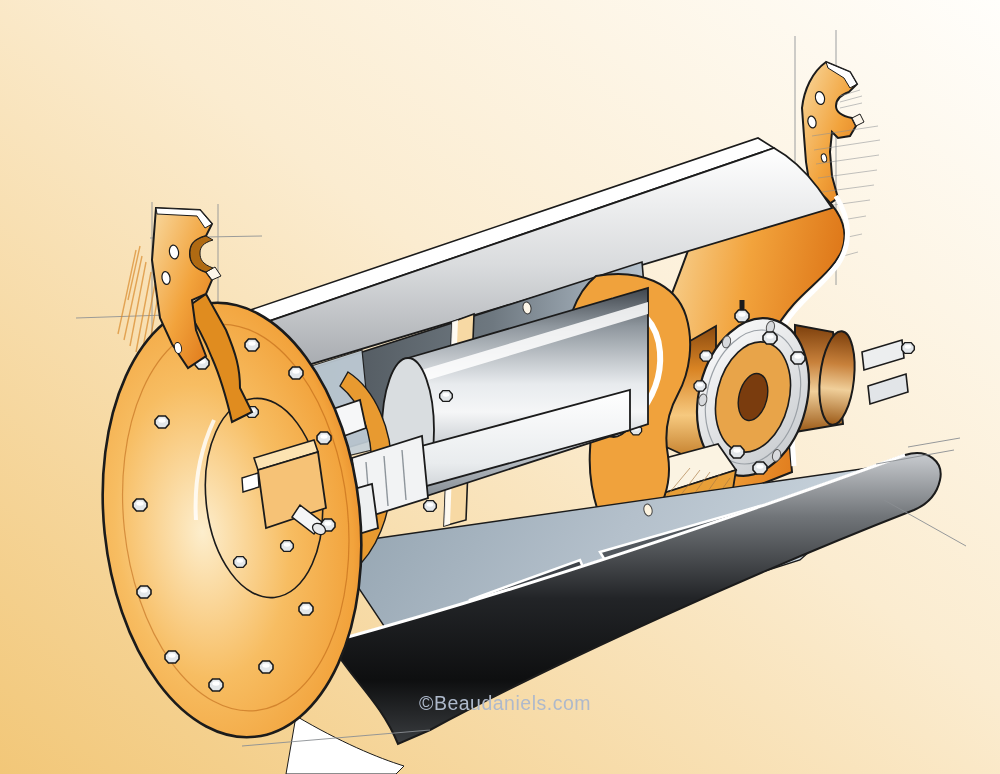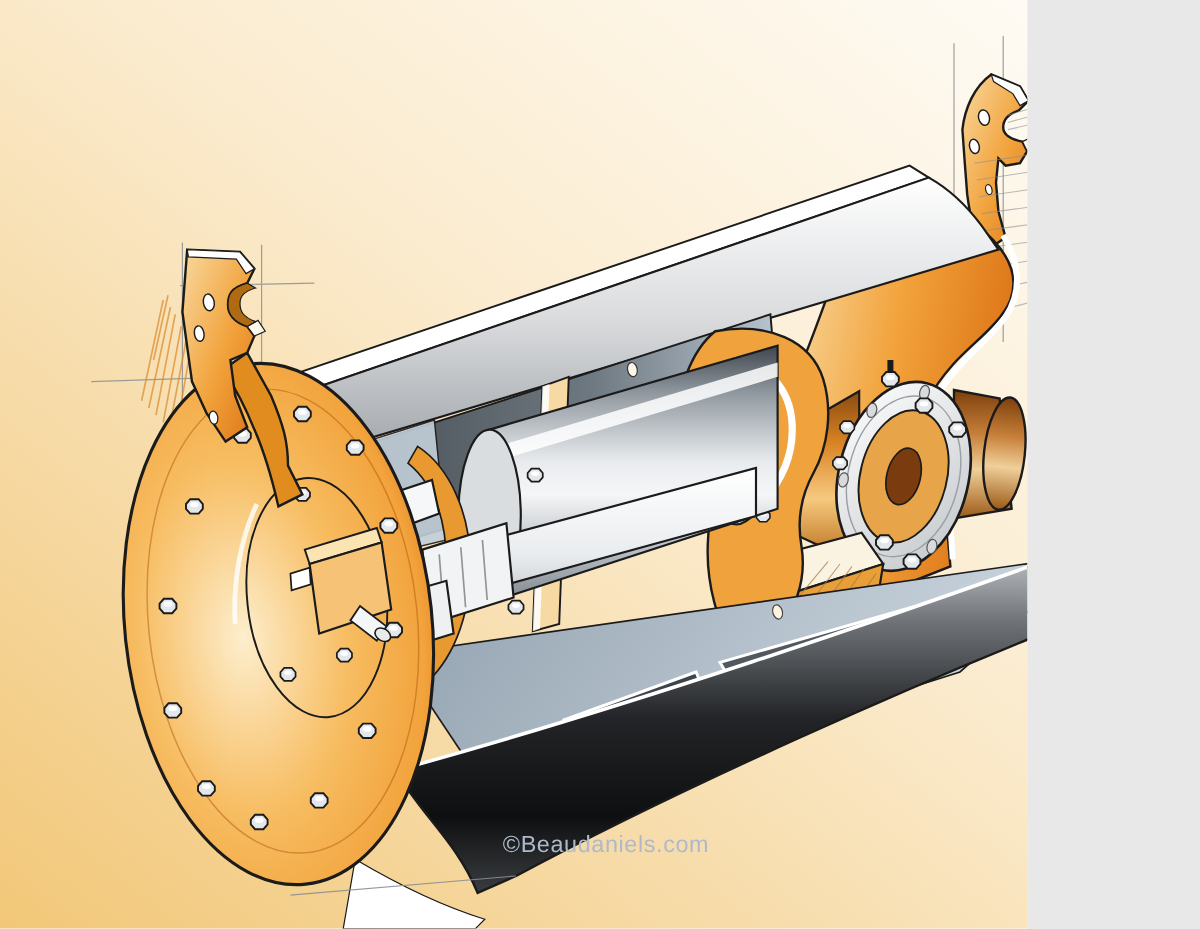--- a/index.html
+++ b/index.html
@@ -1,16 +1,16 @@
 <!DOCTYPE html>
 <html style="--bg_white: #fffefb; --bg_cream: #fbecd0; --bg_gold: #f2c778; --outline: #1b1b1b; --orange: #f2a33c; --orange_deep: #dd7517; --orange_dark: #b05a0e; --orange_pale: #f8d9a0; --cream_face: #fdeecd; --copper: #c8813b; --copper_dark: #7c3f0c; --steel_white: #f5f6f7; --steel_light: #d9dbdd; --steel_mid: #9fa3a8; --steel_dark: #55595f; --near_black: #0e0f10; --blue_gray: #b4c0cb; --blue_gray_dark: #3e4349; --sketch: #8b8f93; --sketch_orange: #d98a2b; --watermark: #aeb9cb;"><head>
 <meta charset="utf-8">
 <style>
   html,body{margin:0;padding:0;background:#e8e8e8;font-family:"Liberation Sans",sans-serif;}
-  .stage{position:relative;width:856px;height:774px;overflow:hidden;background:#fff;}
+  .stage{position:relative;width:1000px;height:774px;overflow:hidden;background:#fff;}
   .stage svg{display:block;width:1000px;height:774px;}
   .outline{stroke:var(--outline,#1b1b1b);}
   text.watermark{font-family:"Liberation Sans",sans-serif;font-size:19.5px;letter-spacing:.5px;fill:var(--watermark,#aeb9cb);}
 </style>
 </head>
 <body>
 
 <div class="stage">
 <svg viewBox="0 0 1000 774" xmlns="http://www.w3.org/2000/svg">
   <defs>

